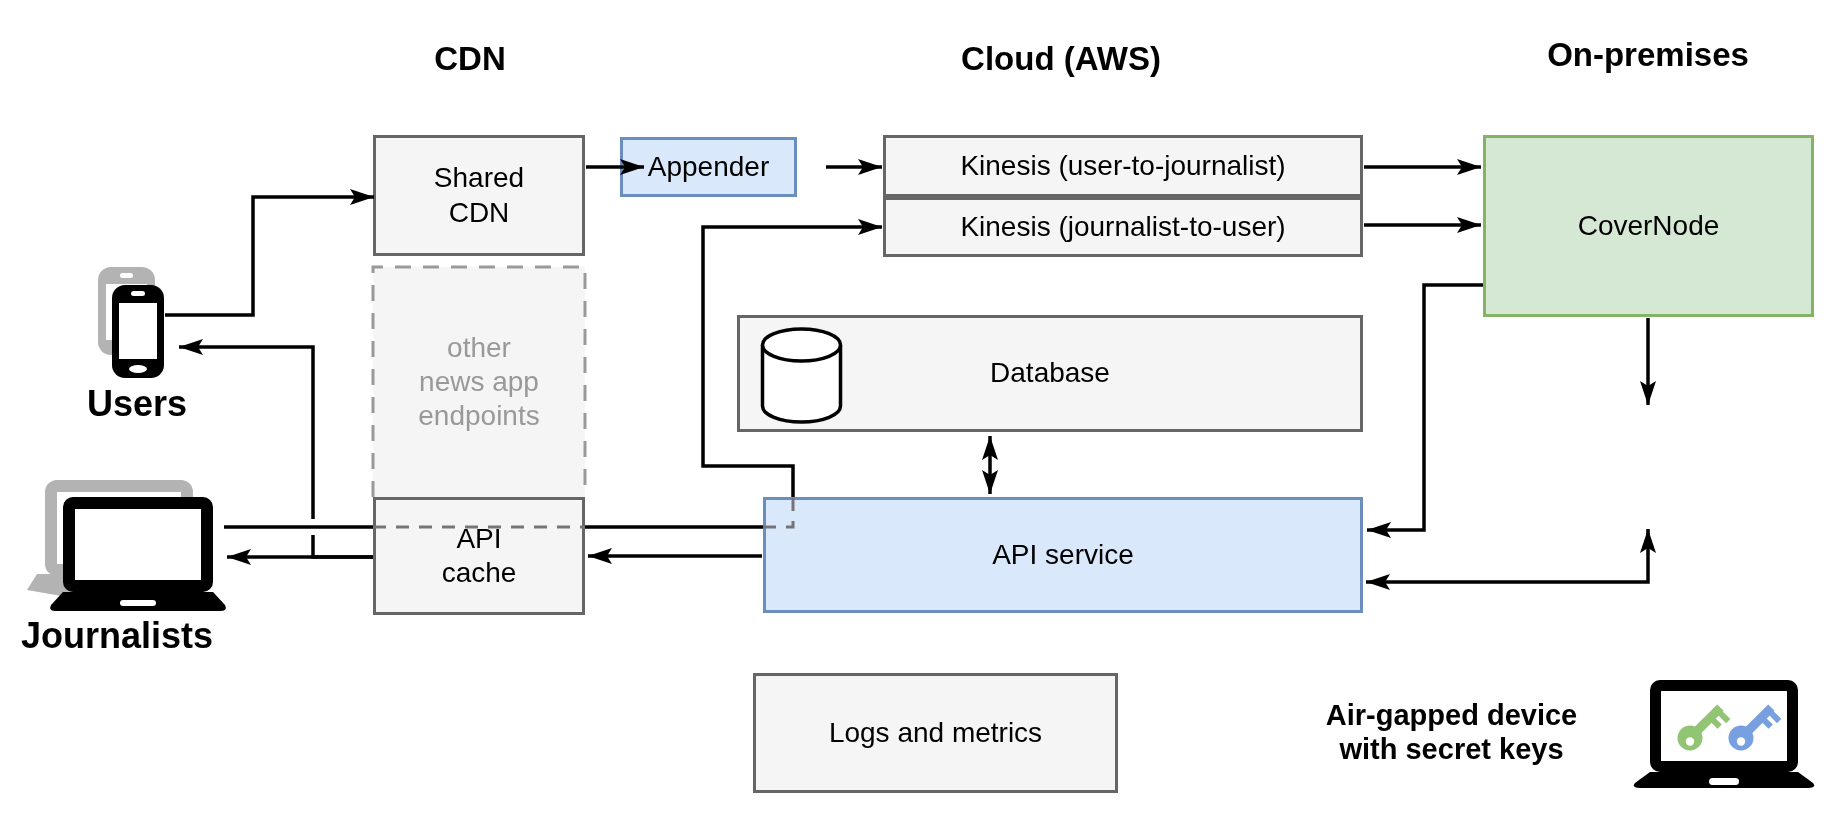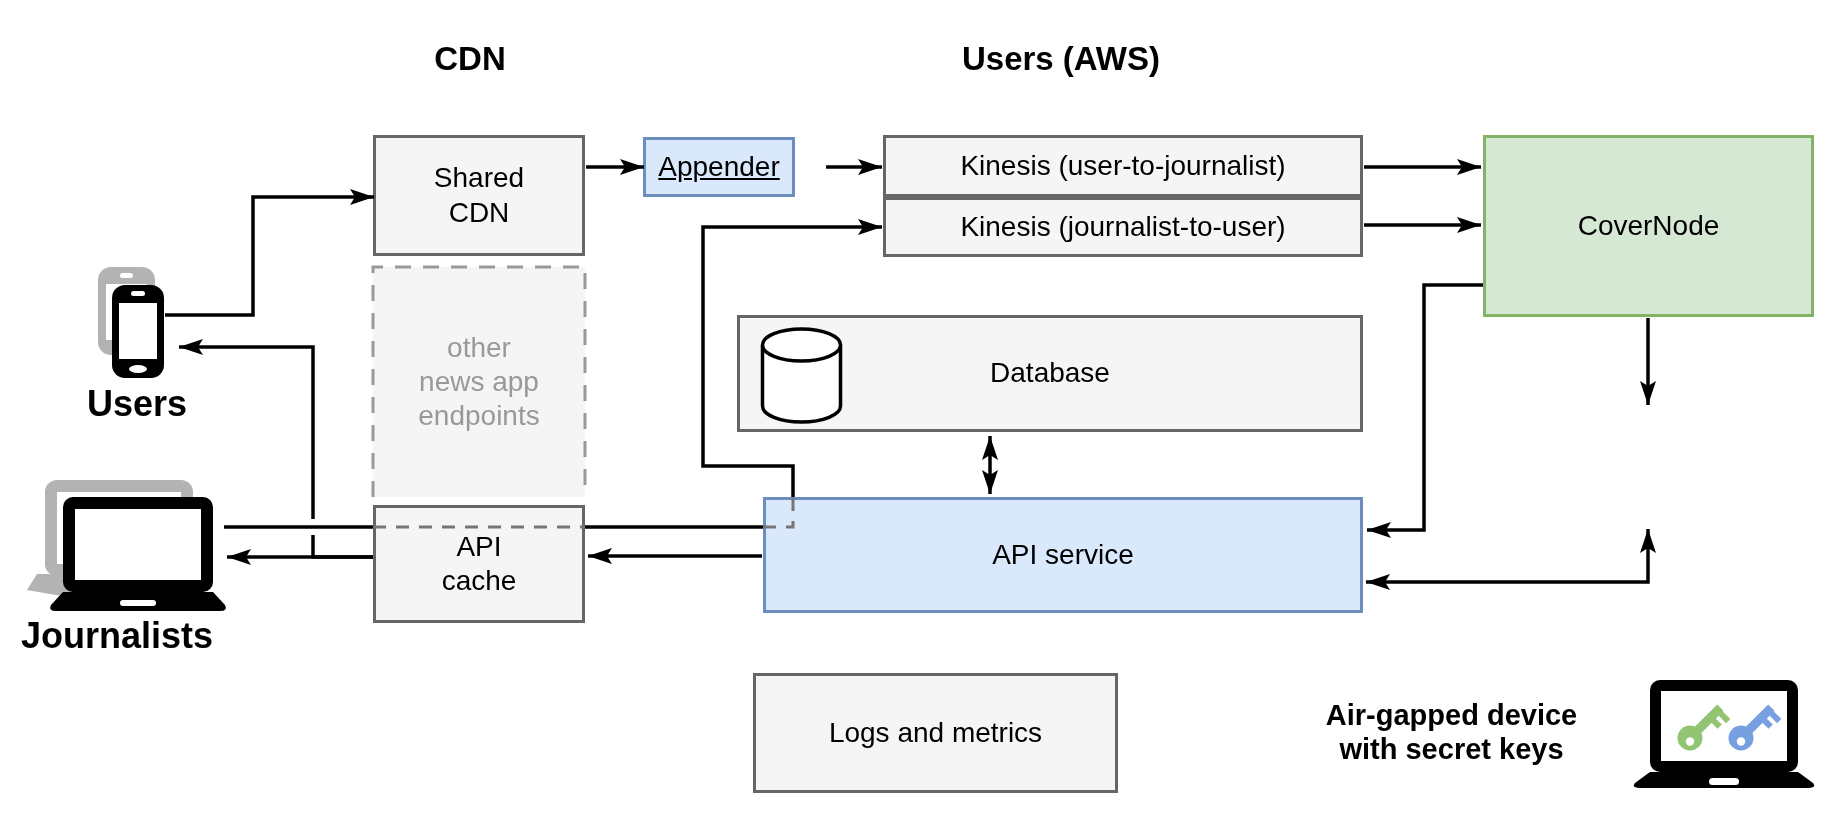--- a/index.html
+++ b/index.html
@@ -30,31 +30,32 @@
   .edge-dash{stroke:var(--passthrough-dash);stroke-width:3;fill:none;stroke-dasharray:13 10;}
   .dashed-box{stroke:var(--dashed-border);stroke-width:3;fill:none;stroke-dasharray:16 12;}
   .cyl{fill:#fff;stroke:var(--line);stroke-width:3.5;}
 </style>
 </head>
 <body>
 
 <div id="stage">
 
   <div class="col-header" style="left:470px;top:40px;">CDN</div>
-  <div class="col-header" style="left:1061px;top:40px;">Users (AWS)</div>
+  <div class="col-header" style="left:1061px;top:40px;">Cloud (AWS)</div>
+  <div class="col-header" style="left:1648px;top:36px;">On-premises</div>
 
   <div class="box gray-box" style="left:373px;top:135px;width:212px;height:121px;">Shared
 CDN</div>
   <div class="box plain-box" style="left:373px;top:281px;width:212px;height:230px;transform:translateY(-14px);">other
 news app
 endpoints</div>
-  <div class="box gray-box" style="left:373px;top:497px;width:212px;height:118px;margin-top:8px;">API
+  <div class="box gray-box" style="left:373px;top:497px;width:212px;height:118px;">API
 cache</div>
 
-  <div class="box blue-box" style="left:643px;top:137px;width:152px;height:60px;text-decoration:underline;">Appender</div>
+  <div class="box blue-box" style="left:620px;top:137px;width:177px;height:60px;">Appender</div>
   <div class="box gray-box" style="left:883px;top:135px;width:480px;height:62px;">Kinesis (user-to-journalist)</div>
   <div class="box gray-box" style="left:883px;top:197px;width:480px;height:60px;">Kinesis (journalist-to-user)</div>
   <div class="box gray-box" style="left:737px;top:315px;width:626px;height:117px;">Database</div>
   <div class="box blue-box" style="left:763px;top:497px;width:600px;height:116px;">API service</div>
   <div class="box green-box" style="left:1483px;top:135px;width:331px;height:182px;">CoverNode</div>
 
   <div class="box gray-box" style="left:753px;top:673px;width:365px;height:120px;">Logs and metrics</div>
   <div class="caption" style="left:1280px;top:698px;width:343px;">Air-gapped device
 with secret keys</div>
 

